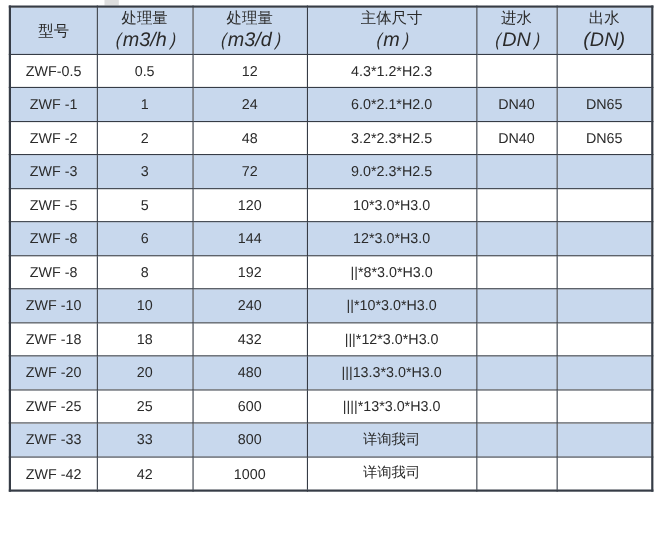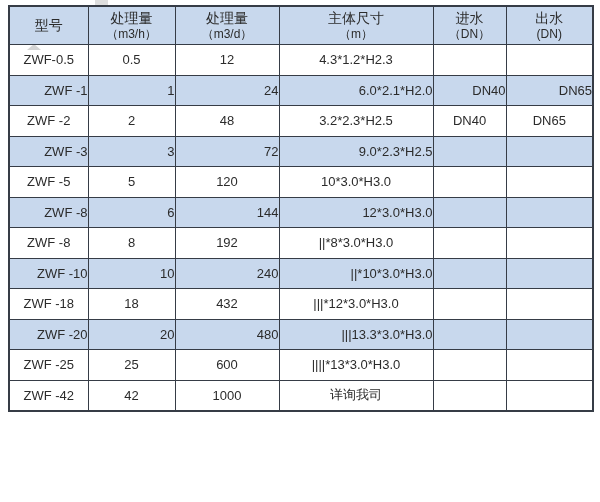--- a/index.html
+++ b/index.html
@@ -26,27 +26,27 @@
     white-space: nowrap;
     overflow: hidden;
   }
   #spec-table thead th {
     height: 37px;
     font-weight: normal;
     font-size: 14px;
     line-height: 1.3;
     background: var(--fill, #c8d8ed);
   }
-  #spec-table thead th .unit { font-size: 12px; }
+  #spec-table thead th .unit { font-size: 18px; font-style: italic; }
   #spec-table thead th .unit:empty { display: none; }
   #spec-table tbody td {
     height: 29.5px;
     font-size: 13px;
   }
-  #spec-table tbody tr.alt td { background: var(--fill, #c8d8ed); text-align: right; }
+  #spec-table tbody tr.alt td { background: var(--fill, #c8d8ed); }
   .top-remnant {
     position: absolute; left: 95px; top: 0;
     width: 13px; height: 5px;
     background: #dedede;
   }
   .cursor-smudge {
     position: absolute; left: 27px; top: 44px;
     width: 0; height: 0;
     border-left: 7px solid transparent;
     border-right: 7px solid transparent;
@@ -178,20 +178,28 @@
         <td></td>
       </tr>
       <tr>
         <td>ZWF -25</td>
         <td>25</td>
         <td>600</td>
         <td>||||*13*3.0*H3.0</td>
         <td></td>
         <td></td>
       </tr>
+      <tr class="alt">
+        <td>ZWF -33</td>
+        <td>33</td>
+        <td>800</td>
+        <td>详询我司</td>
+        <td></td>
+        <td></td>
+      </tr>
       <tr>
         <td>ZWF -42</td>
         <td>42</td>
         <td>1000</td>
         <td>详询我司</td>
         <td></td>
         <td></td>
       </tr>
     </tbody>
 </table>

